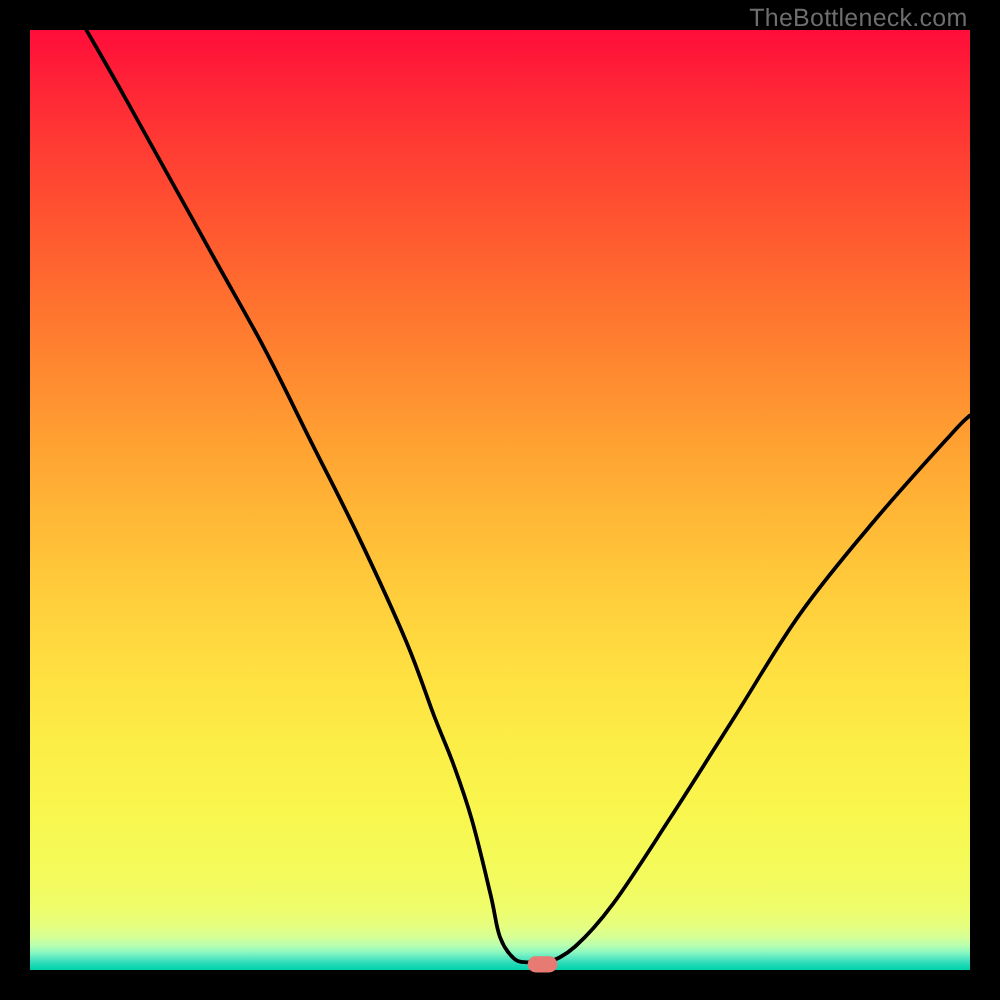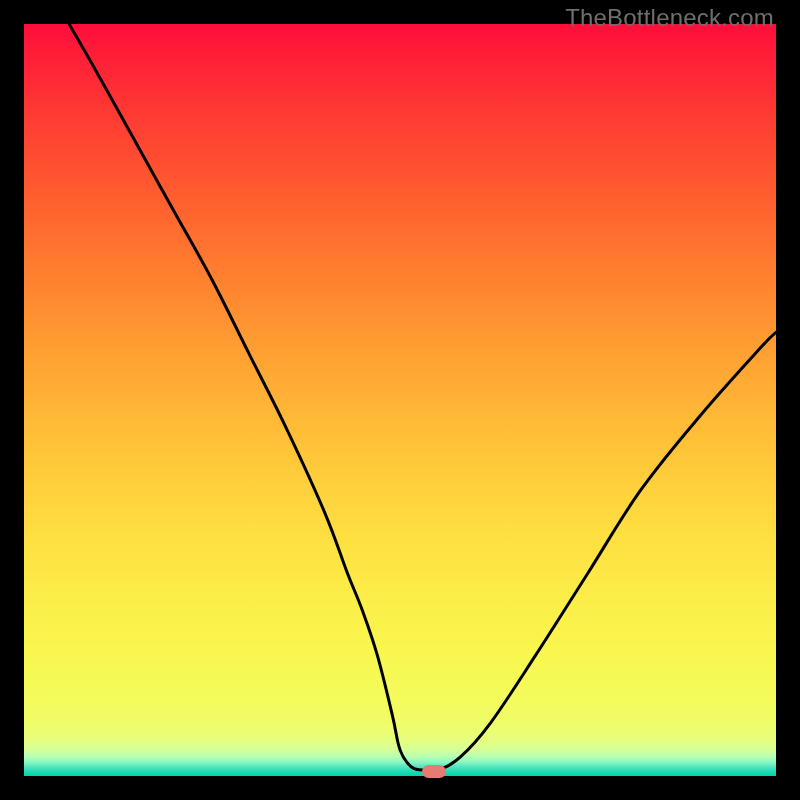--- a/index.html
+++ b/index.html
@@ -49,21 +49,21 @@
       #30ddba 99.2%,
       #14d7b2 99.6%,
       #02d3aa 100%
     );
   }
   .watermark {
     position: absolute;
     top: 4px;
     right: 26px;
     color: #6e6e6e;
-    font-size: 24px;
+    font-size: 20px;
     font-weight: 500;
     letter-spacing: 0.2px;
     user-select: none;
     text-align: right;
   }
   .curve {
     position: absolute;
     left: 24px;
     top: 24px;
     width: 752px;

